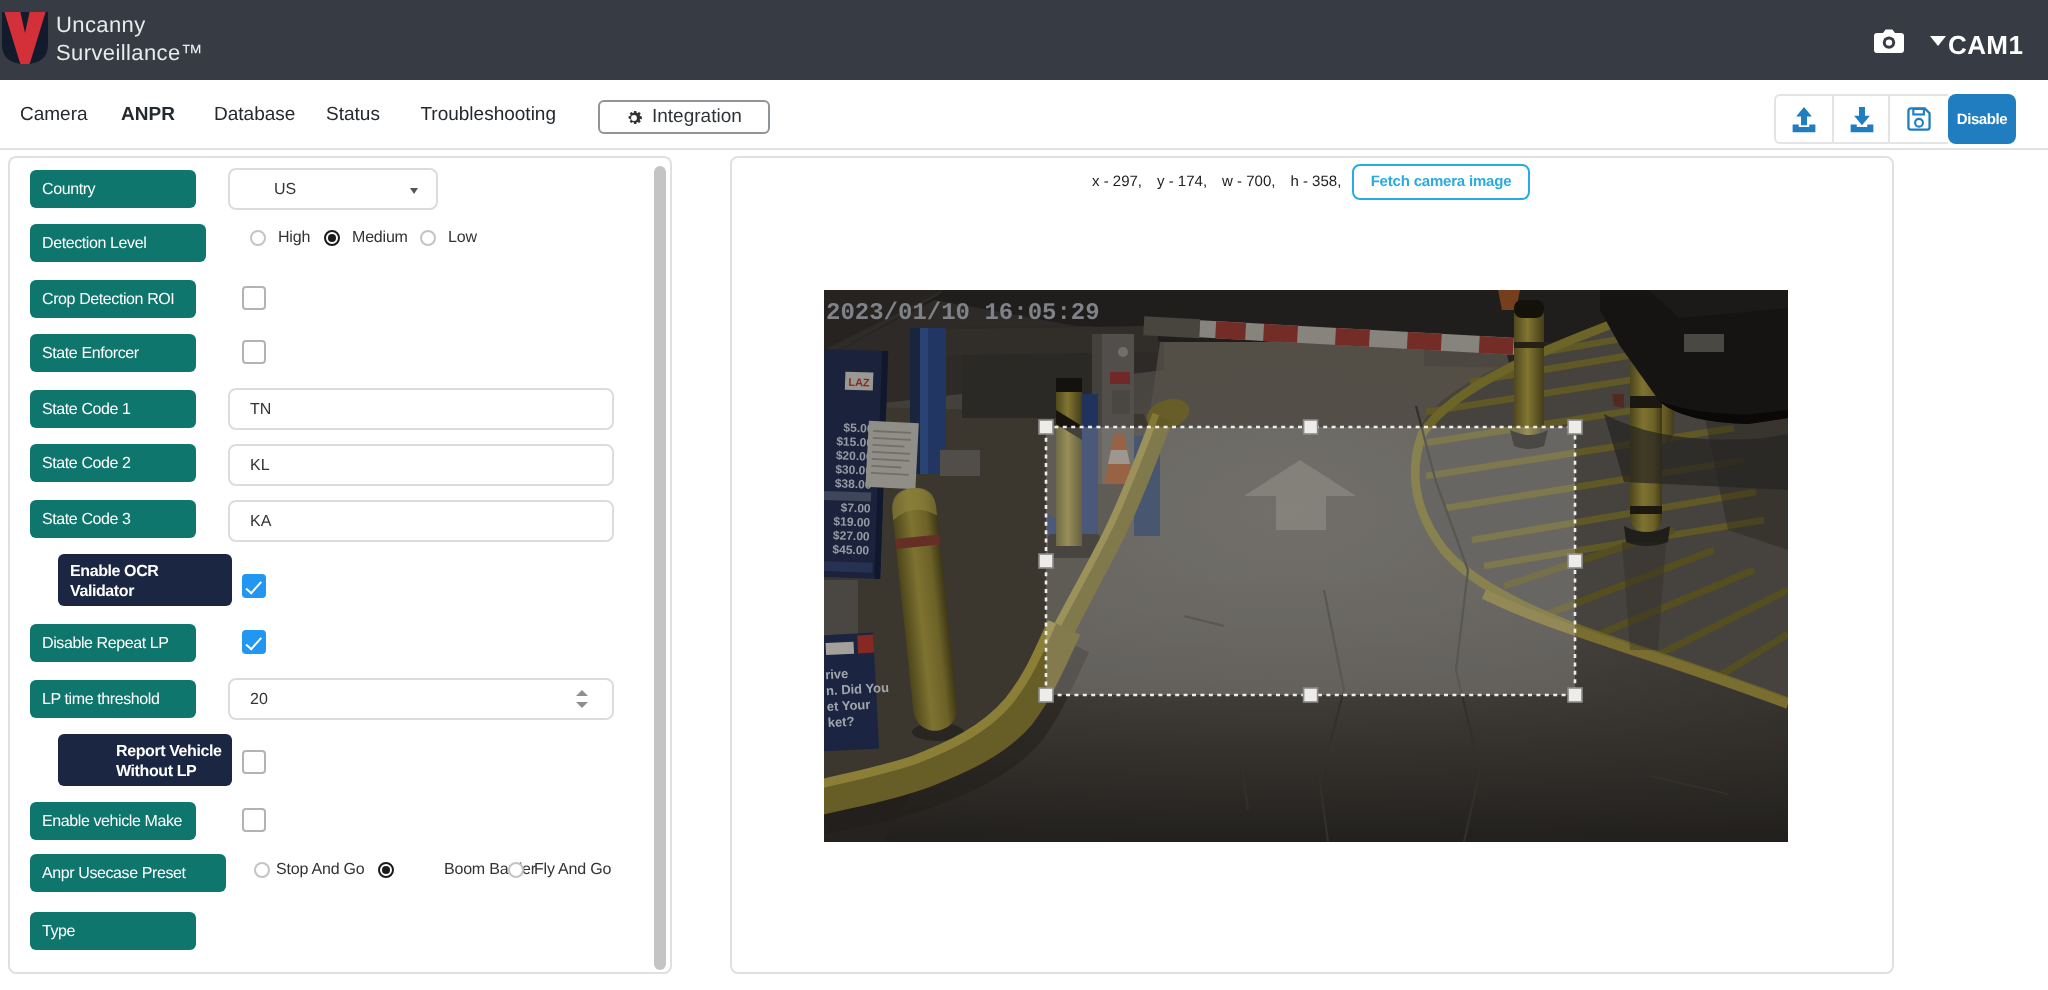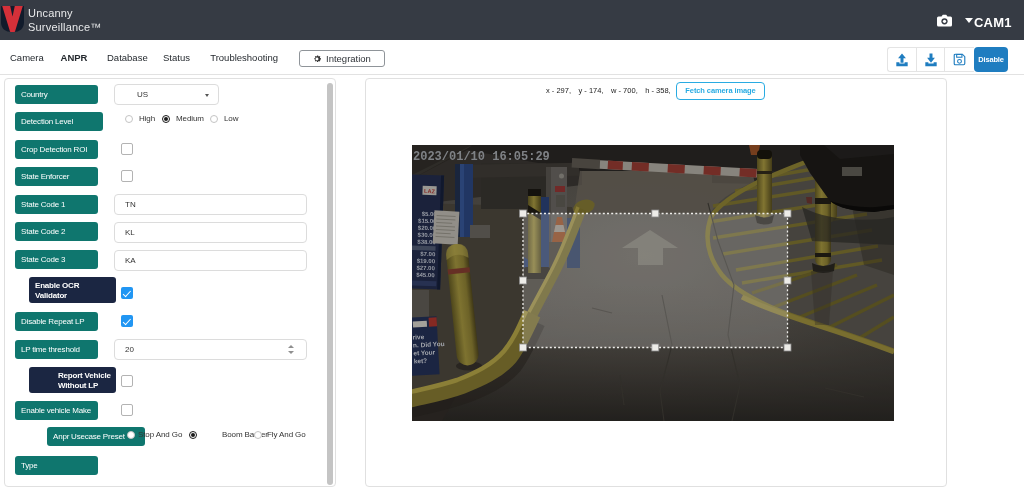--- a/index.html
+++ b/index.html
@@ -135,21 +135,21 @@
 
   <div class="lbl" style="top:340px;">LP time threshold</div>
   <div class="inp" style="top:339px;">20<span style="position:absolute;right:12px;top:5px;width:0;height:0;border-left:3px solid transparent;border-right:3px solid transparent;border-bottom:3.5px solid #8f8f8f;"></span><span style="position:absolute;right:12px;top:11px;width:0;height:0;border-left:3px solid transparent;border-right:3px solid transparent;border-top:3.5px solid #8f8f8f;"></span></div>
 
   <div class="lbl2" style="top:367px;padding-left:29px;">Report Vehicle<br>Without LP</div>
   <div class="chk" style="top:374.5px;"></div>
 
   <div class="lbl" style="top:401px;">Enable vehicle Make</div>
   <div class="chk" style="top:403.5px;"></div>
 
-  <div class="lbl" style="top:427px;width:98px;margin-left:32px;">Anpr Usecase Preset</div>
+  <div class="lbl" style="top:427px;width:98px;">Anpr Usecase Preset</div>
   <div class="radio" style="left:127px;top:430.5px;"></div>
     <div class="rlab" style="left:138px;top:430px;">Stop And Go</div>
   <div class="radon" style="left:189px;top:430.5px;"></div>
     <div class="rlab" style="left:202px;top:430px;margin-left:20px;">Boom Barrier</div>
   <div class="radio" style="left:254px;top:430.5px;"></div>
     <div class="rlab" style="left:267px;top:430px;">Fly And Go</div>
 
   <div class="lbl" style="top:455.8px;">Type</div>
 
   <div id="coords"><span>x - 297,</span><span>y - 174,</span><span>w - 700,</span><span>h - 358,</span></div>

